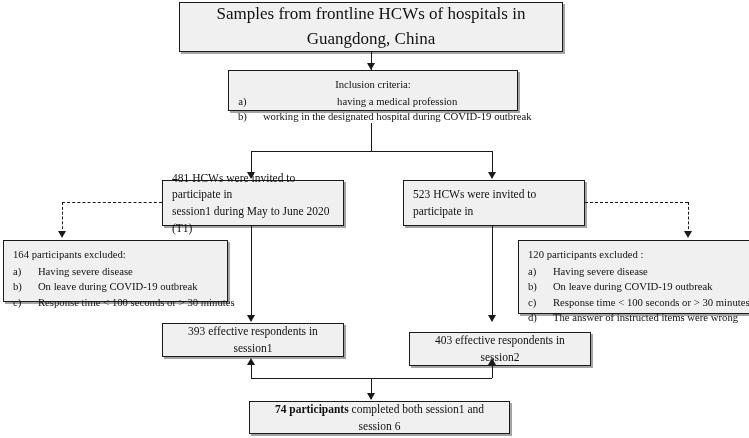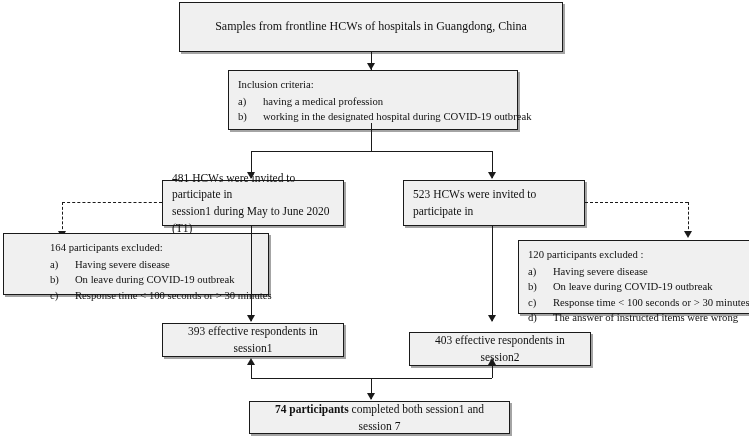--- a/index.html
+++ b/index.html
@@ -26,21 +26,21 @@
   .box.shadowed {
     box-shadow: 2px 2px 0 rgba(90,90,90,0.55);
   }
   .box .pad {
     padding: 6px 9px;
   }
   .center-text {
     text-align: center;
   }
   .title-box {
-    font-size: 12px;
+    font-size: 17px;
     display: flex;
     align-items: center;
     justify-content: center;
   }
   .title-box .pad { padding: 4px 10px; }
   .plain-box {
     font-size: 11.5px;
     display: flex;
     align-items: center;
   }
@@ -113,21 +113,21 @@
 
   <div class="box title-box shadowed center-text" style="left:179px; top:2px; width:384px; height:50px;">
     <div class="pad">
       <div>Samples from frontline HCWs of hospitals in Guangdong, China</div>
     </div>
   </div>
 
   <div class="vline" style="left:371px; top:52px; height:18px;"></div>
   <div class="arrow-down" style="left:366.8px; top:63px;"></div>
 
-  <div class="box crit-box shadowed" style="left:228px; top:70px; width:290px; height:60px;">
+  <div class="box crit-box shadowed" style="left:228px; top:70px; width:290px; height:41px;text-align:center;">
     <div class="pad">
       <div class="crit-head">Inclusion criteria:</div>
       <div class="crit-list">
         <div class="crit-row">
           <span class="crit-key">a)</span>
           <span class="crit-val">having a medical profession</span>
         </div>
         <div class="crit-row">
           <span class="crit-key">b)</span>
           <span class="crit-val">working in the designated hospital during COVID-19 outbreak</span>
@@ -157,21 +157,21 @@
   </div>
 
   <div class="hline dashed" style="left:62px; top:202px; width:100px;"></div>
   <div class="vline dashed" style="left:62px; top:202px; height:32px;"></div>
   <div class="arrow-down" style="left:57.8px; top:231px;"></div>
 
   <div class="hline dashed" style="left:585px; top:202px; width:103px;"></div>
   <div class="vline dashed" style="left:688px; top:202px; height:32px;"></div>
   <div class="arrow-down" style="left:683.8px; top:231px;"></div>
 
-  <div class="box crit-box shadowed" style="left:3px; top:233px; width:266px; height:62px;padding-left:37px;">
+  <div class="box crit-box shadowed" style="left:3px; top:240px; width:225px; height:62px;">
     <div class="pad">
       <div class="crit-head">164 participants excluded:</div>
       <div class="crit-list">
         <div class="crit-row">
           <span class="crit-key">a)</span>
           <span class="crit-val">Having severe disease</span>
         </div>
         <div class="crit-row">
           <span class="crit-key">b)</span>
           <span class="crit-val">On leave during COVID-19 outbreak</span>
@@ -226,17 +226,17 @@
   <div class="vline" style="left:251px; top:364px; height:14px;"></div>
   <div class="arrow-up" style="left:246.8px; top:358px;"></div>
   <div class="vline" style="left:492px; top:364px; height:14px;"></div>
   <div class="arrow-up" style="left:487.8px; top:358px;"></div>
 
   <div class="vline" style="left:371px; top:378px; height:21px;"></div>
   <div class="arrow-down" style="left:366.8px; top:393px;"></div>
 
   <div class="box mini-box shadowed center-text" style="left:249px; top:401px; width:261px; height:33px;">
     <div class="pad">
-      <span class="bold">74 participants</span><span> completed both session1 and session 7</span>
+      <span class="bold">74 participants</span><span> completed both session1 and session 6</span>
     </div>
   </div>
 
 </div>
 
 </body></html>

